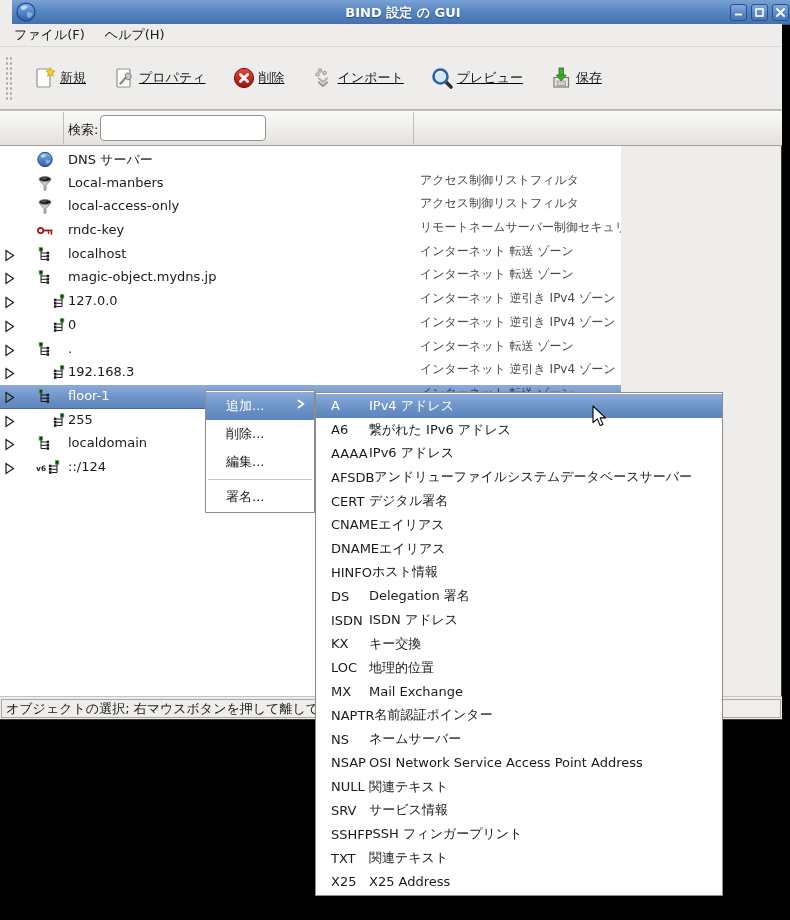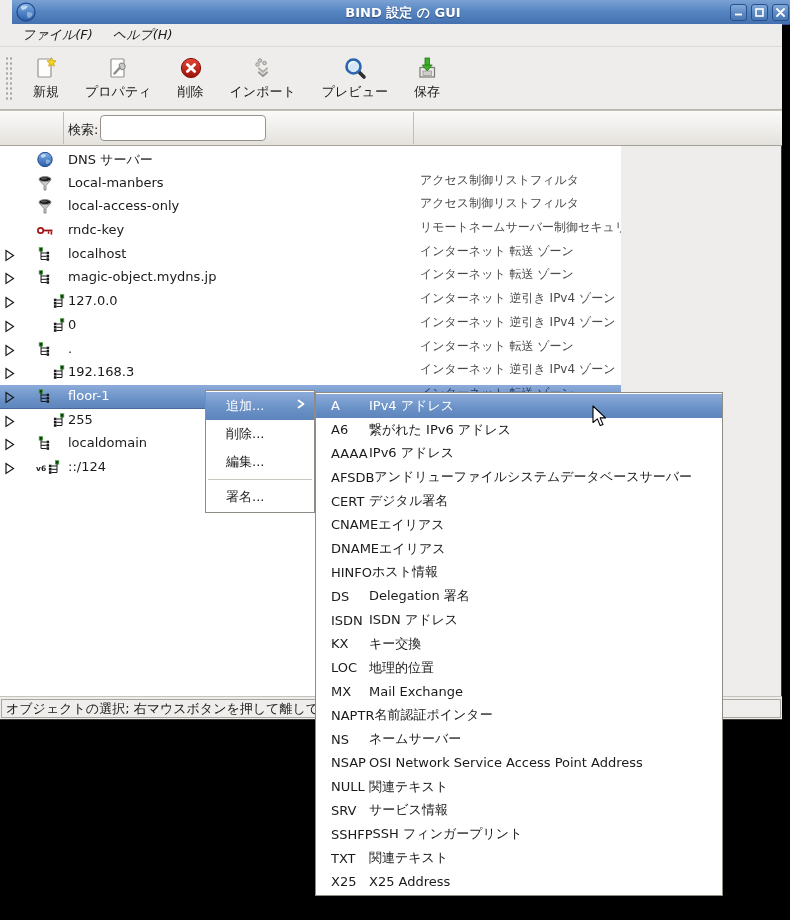--- a/index.html
+++ b/index.html
@@ -30,37 +30,37 @@
   .winbtn{
     width:17px;height:17px;border-radius:3px;
     background:linear-gradient(180deg,#86aad9 0%,#5c89c3 55%,#4a77b2 100%);
     border:1px solid #27508e;box-sizing:border-box;
     display:flex;align-items:center;justify-content:center;
   }
   
   .menubar{
     position:absolute;left:0;top:24px;width:782px;height:23px;
     background:#eeedeb;border-bottom:1px solid #dedbd6;
-    display:flex;align-items:center;padding-left:12px;box-sizing:border-box;font-style:italic;
+    display:flex;align-items:center;padding-left:4px;box-sizing:border-box;
   }
   .menubar .menu-item{font-size:13px;color:#1a1a1a;padding:2px 10px;}
   
   .toolbar{
     position:absolute;left:0;top:47px;width:782px;height:63px;
     background:#eeedeb;border-bottom:1px solid #b7b3ad;
     display:flex;align-items:center;box-sizing:border-box;padding-left:20px;
   }
   .tb-handle{
     position:absolute;left:5px;top:56px;width:8px;height:46px;
     background-image:radial-gradient(circle,#aaa69f 1px,transparent 1.3px);
     background-size:4px 5px;
   }
   .tb-button{
-    display:flex;flex-direction:column;align-items:center;justify-content:center;
-    padding:4px 13px;gap:3px;
+    display:flex;flex-direction:row;align-items:center;justify-content:center;
+    padding:4px 13px;gap:3px;text-decoration:underline;
   }
   .tb-button .tb-label{font-size:13px;color:#1a1a1a;white-space:nowrap;}
   
   .colheader{
     position:absolute;left:0;top:110px;width:782px;height:36px;
     background:linear-gradient(180deg,#fafaf9 0%,#efedea 55%,#e4e1dc 100%);
     border-top:1px solid #c4c0ba;border-bottom:1px solid #a5a19a;box-sizing:border-box;
   }
   .colheader .vsep{position:absolute;top:1px;bottom:1px;width:1px;background:#c2beb7;}
   .search-label{position:absolute;left:68px;top:10px;font-size:13px;color:#1a1a1a;text-align:center;}

